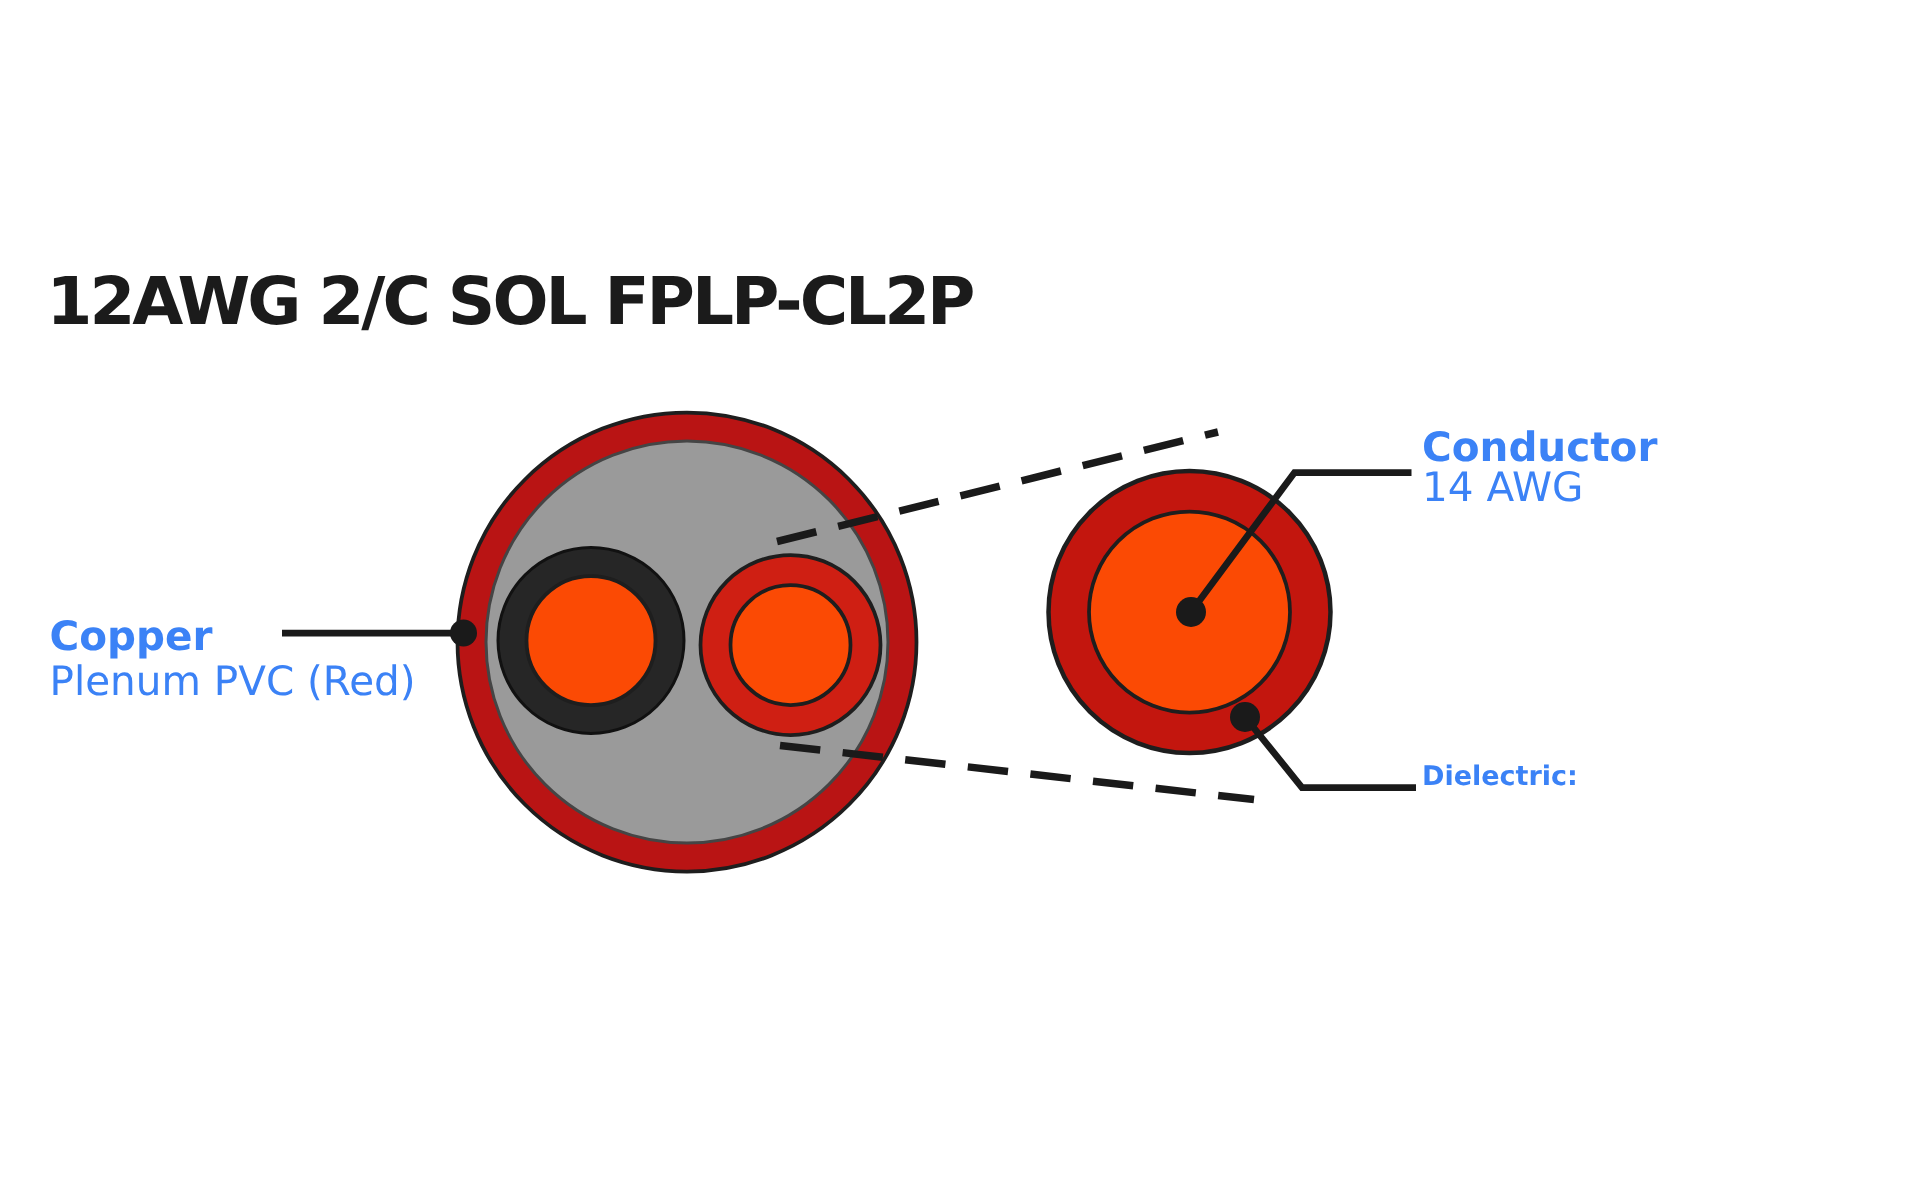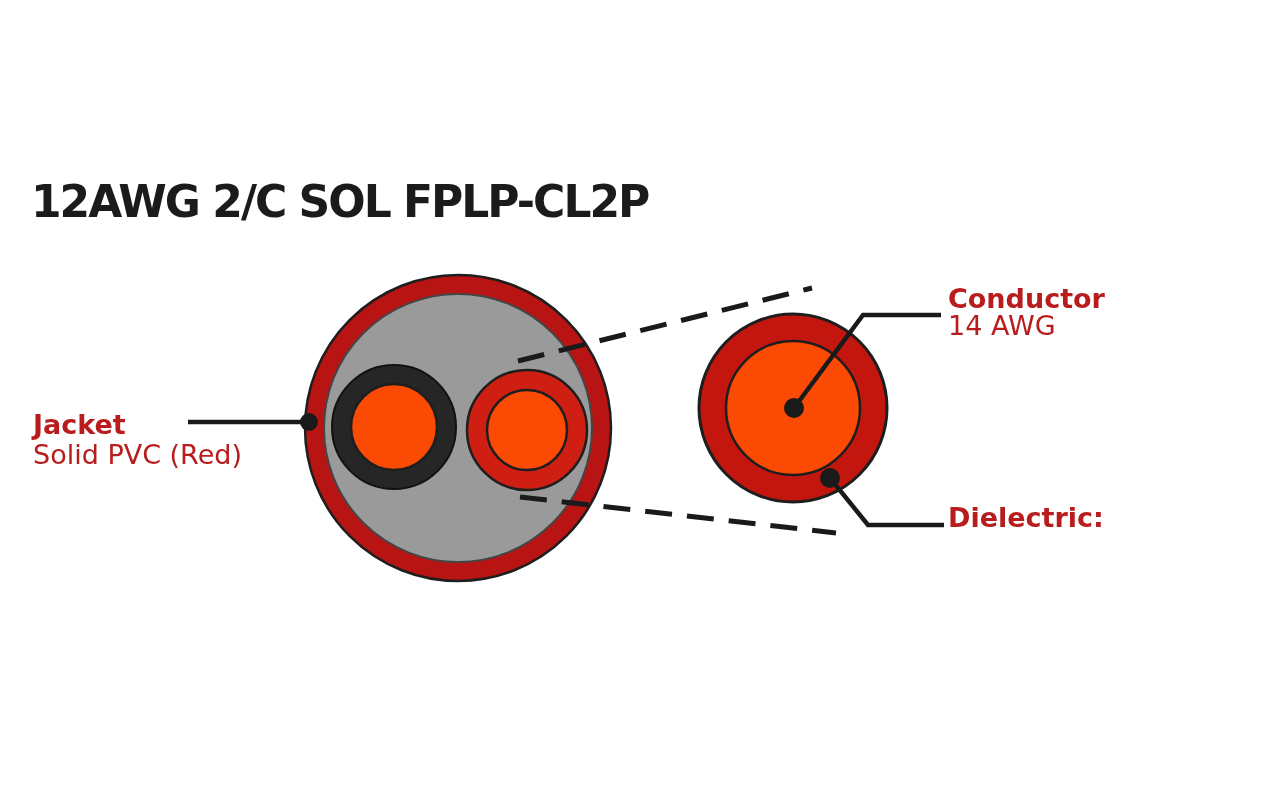--- a/index.html
+++ b/index.html
@@ -43,26 +43,26 @@
   }
   .leader {
     fill: none;
     stroke-width: 4.5;
     stroke-linecap: butt;
     stroke-linejoin: miter;
   }
   .label {
     position: absolute;
     white-space: nowrap;
-    color: #b91c1c;
+    color: #3b82f6;
   }
   .label .heading { font-weight: bold; }
   .label-jacket   { left: 33px;  top: 410px; font-size: 27px; line-height: 30px; }
   .label-conductor{ left: 948px; top: 285px; font-size: 27px; line-height: 27px; }
-  .label-dielectric{ left: 948px; top: 504px; font-size: 27px; line-height: 28px; }
+  .label-dielectric{ left: 948px; top: 504px; font-size: 18px; line-height: 28px; }
 </style>
 </head>
 <body>
 
 <div class="stage">
 
   <div class="title">12AWG 2/C SOL FPLP-CL2P</div>
 
   <svg class="diagram" viewBox="0 0 1280 800">
 
@@ -89,22 +89,22 @@
     <circle cx="309" cy="422" r="9" fill="#1a1a1a"></circle>
 
     <polyline class="leader" points="794,408 863,315 941,315" stroke="#1a1a1a"></polyline>
     <circle cx="794" cy="408" r="10" fill="#1a1a1a"></circle>
 
     <polyline class="leader" points="830,478 868,525 944,525" stroke="#1a1a1a"></polyline>
     <circle cx="830" cy="478" r="10" fill="#1a1a1a"></circle>
   </svg>
 
   <div class="label label-jacket">
-    <div class="heading">Jacket</div>
-    <div>Solid PVC (Red)</div>
+    <div class="heading">Copper</div>
+    <div>Plenum PVC (Red)</div>
   </div>
 
   <div class="label label-conductor">
     <div class="heading">Conductor</div>
     <div>14 AWG</div>
   </div>
 
   <div class="label label-dielectric">
     <div class="heading">Dielectric:</div>
   </div>

